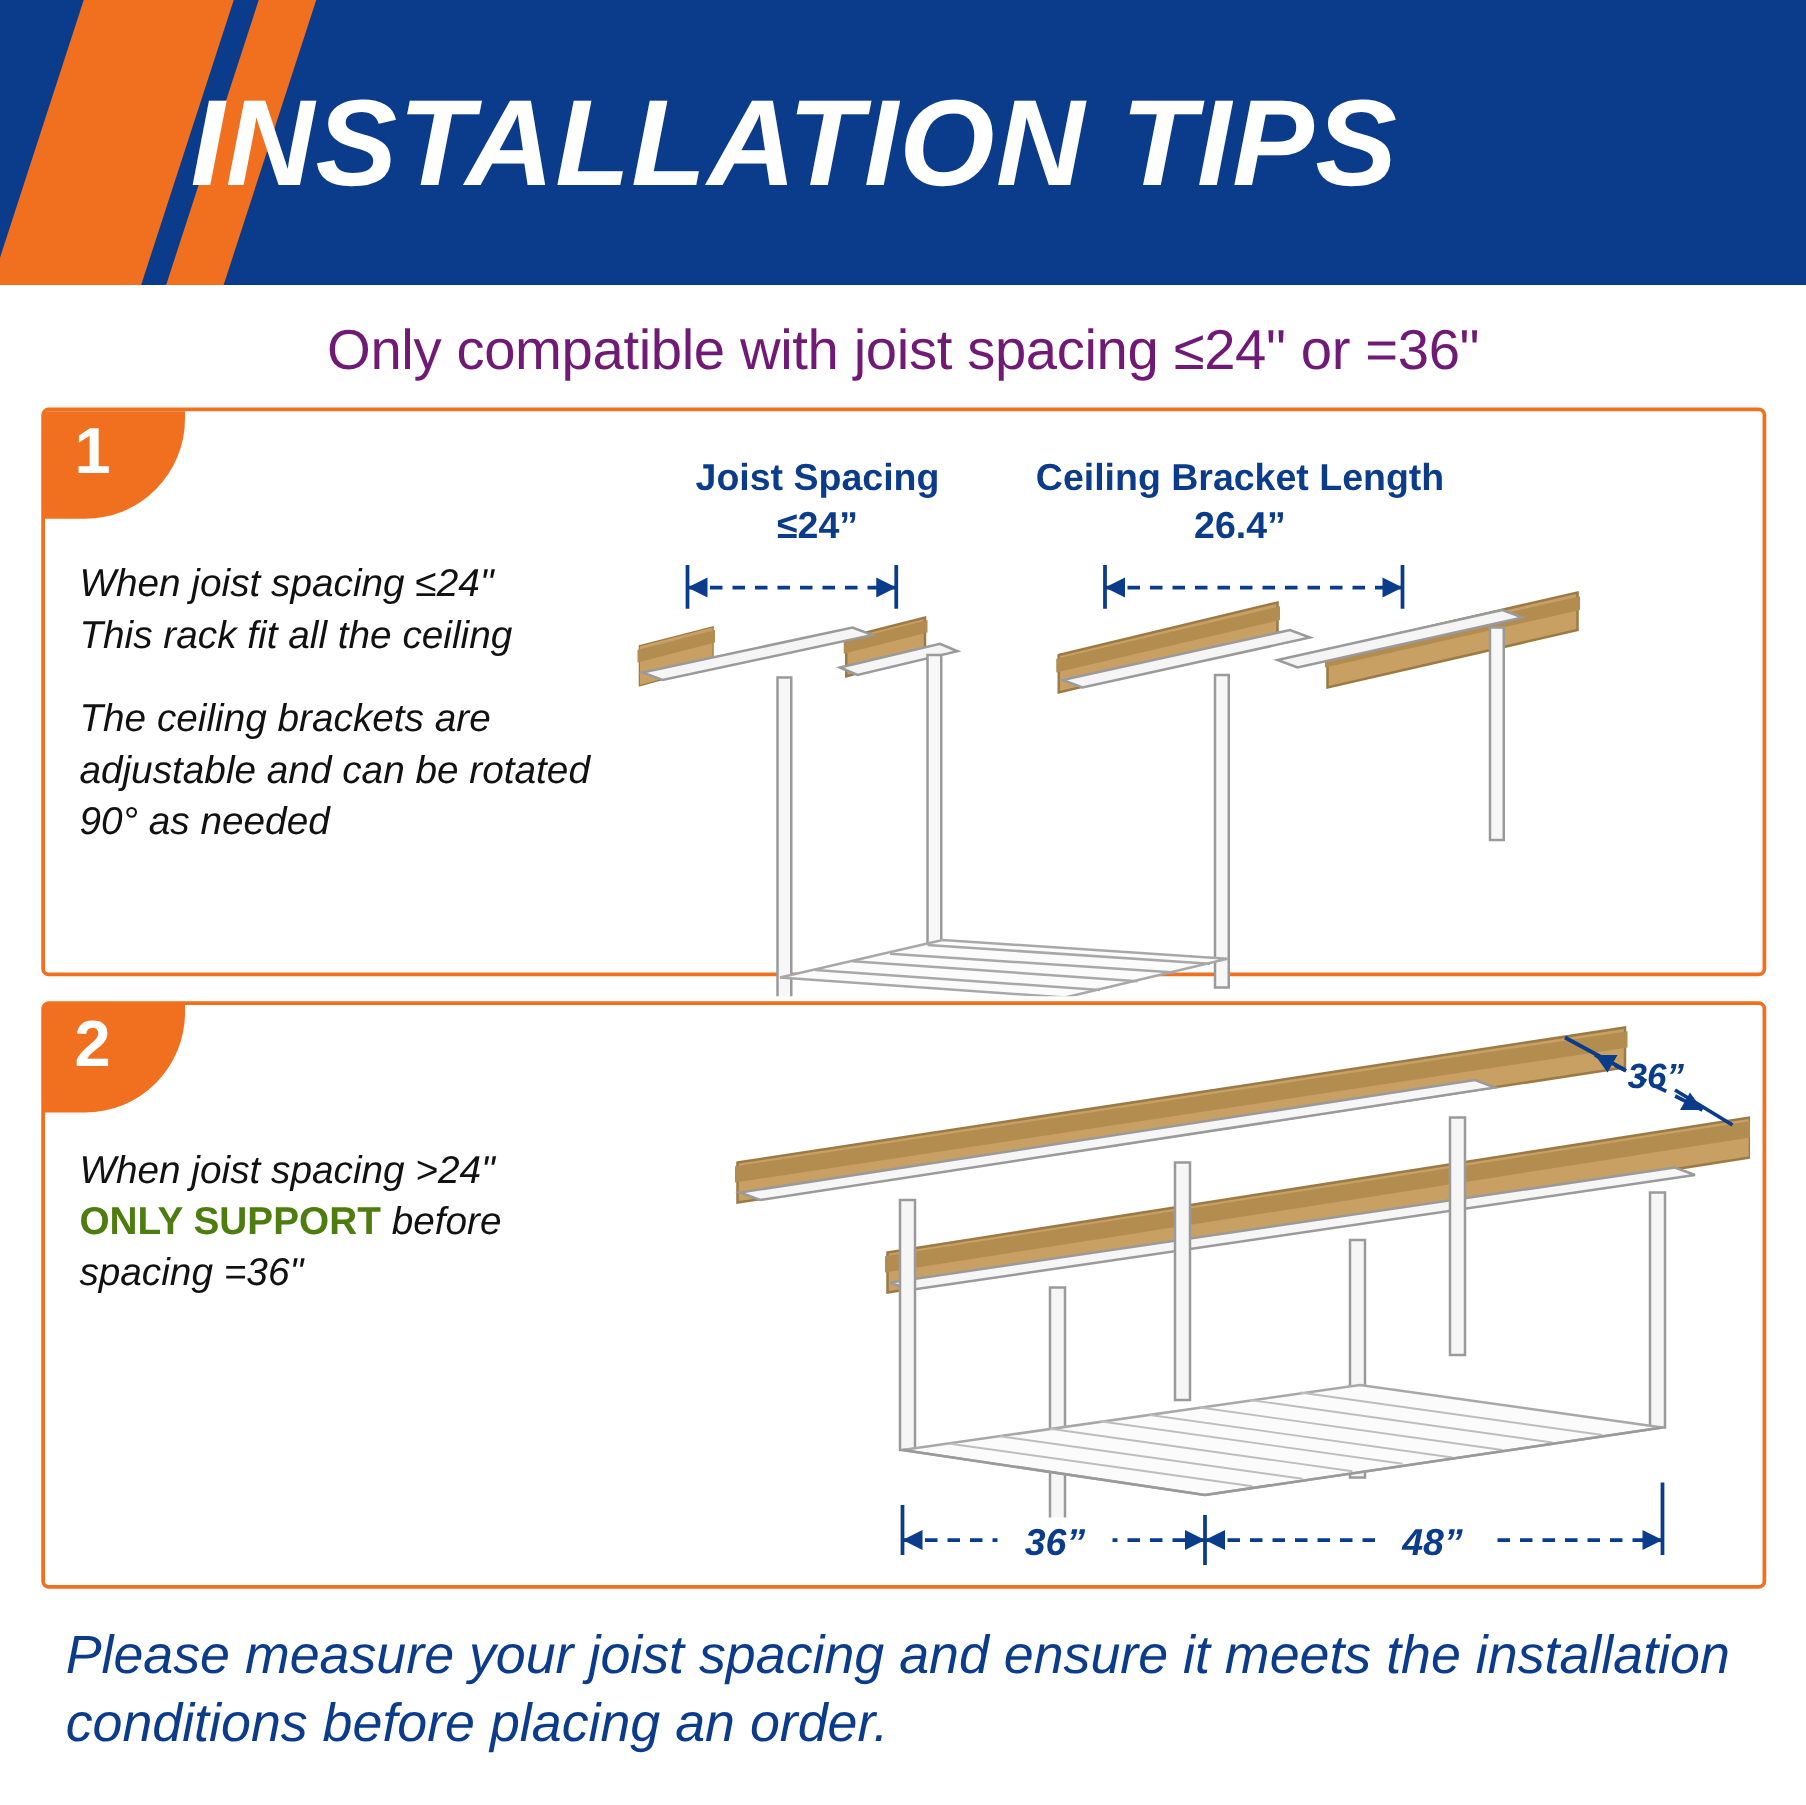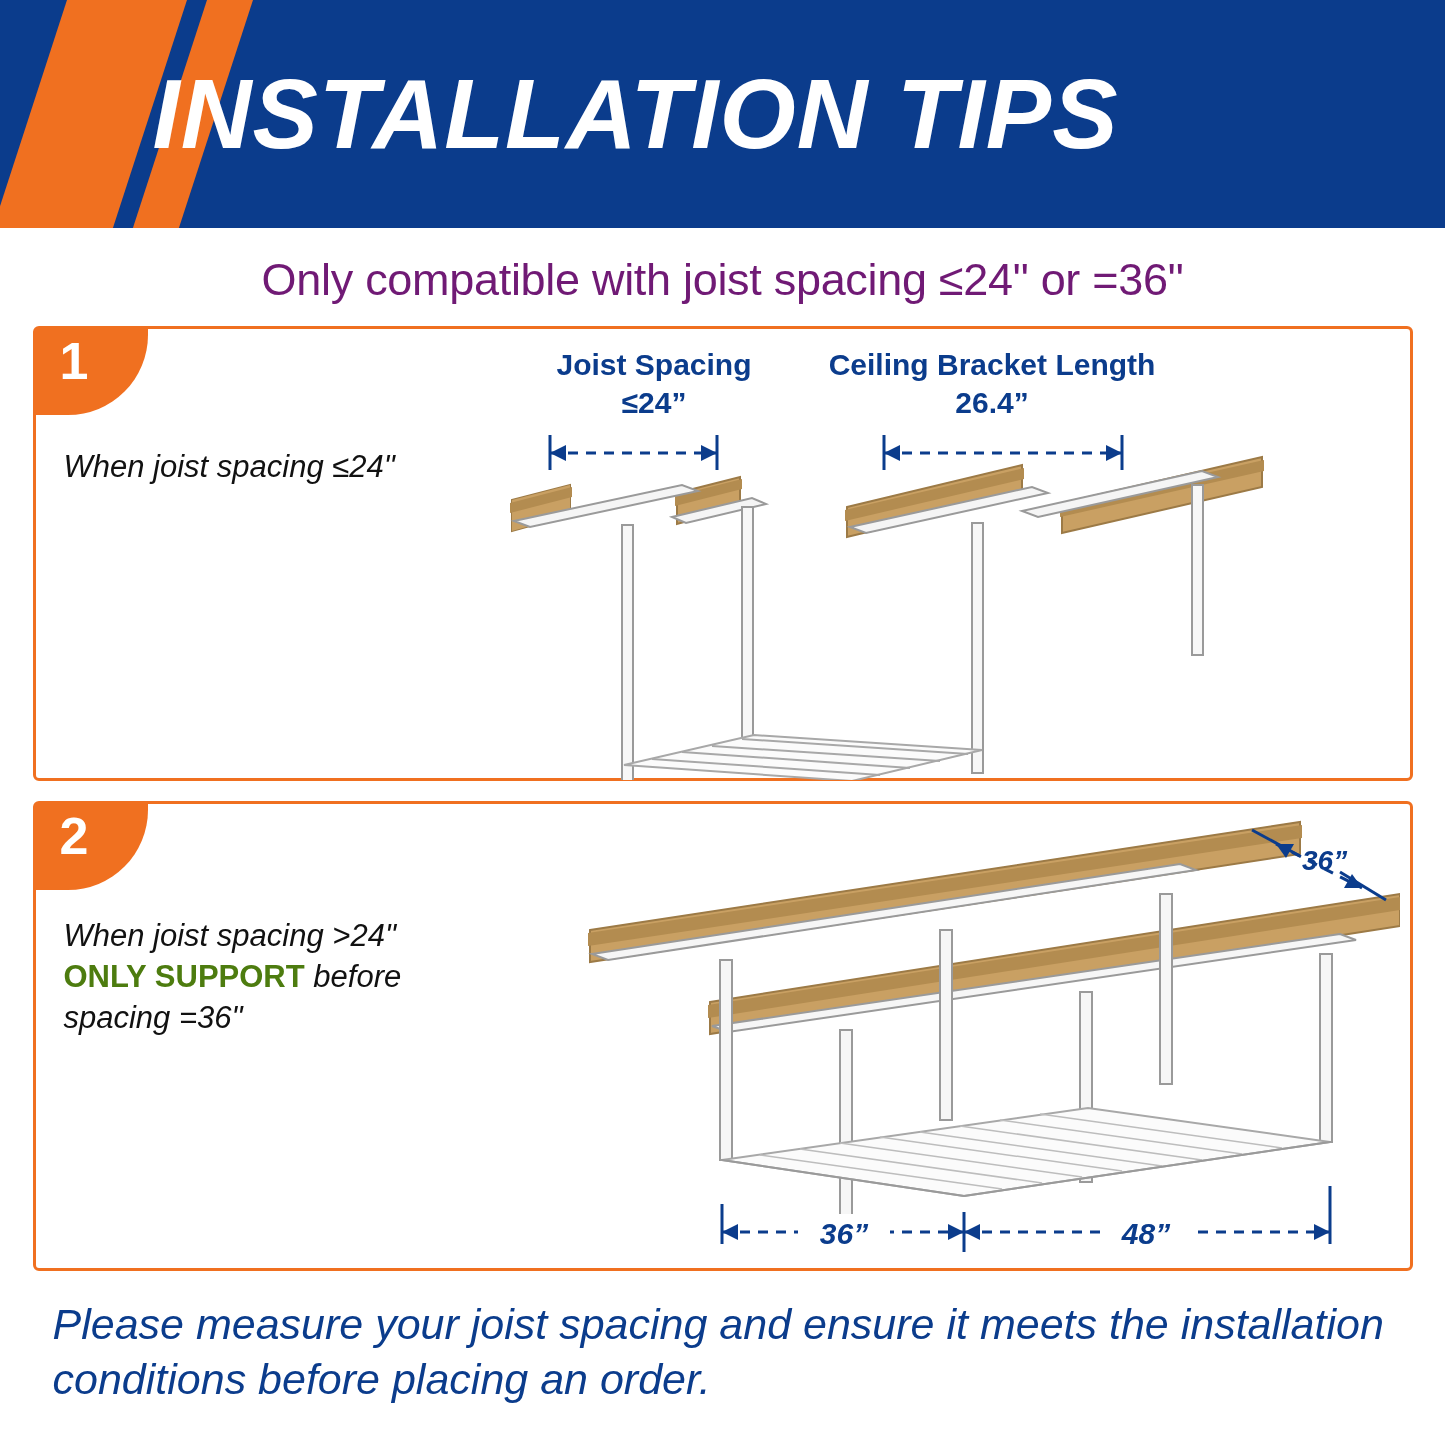--- a/index.html
+++ b/index.html
@@ -153,24 +153,26 @@
 </div>
 
 <div class="subtitle">Only compatible with joist spacing ≤24" or =36"</div>
 
 <div class="panel panel-1">
   <div class="badge">1</div>
 
   <div class="panel-text">
     <p>
       <span>When joist spacing  ≤24"</span><br>
+      <span>This rack fit all the ceiling</span>
     </p>
+    <p>The ceiling brackets are adjustable and can be rotated 90° as needed</p>
   </div>
 
-  <div class="figure" style="right:8px; top:6px;">
+  <div class="figure" style="right:8px; top:23px;">
     <svg width="900" height="445" viewBox="0 0 900 445" xmlns="http://www.w3.org/2000/svg">
 
       <text x="152" y="40" class="fig-head" text-anchor="middle" fill="#0b3c8c" font-size="30" font-family="Liberation Sans, sans-serif" font-weight="600">Joist Spacing</text>
       <text x="152" y="78" fill="#0b3c8c" font-size="30" font-family="Liberation Sans, sans-serif" font-weight="600" text-anchor="middle">≤24”</text>
 
       <text x="490" y="40" fill="#0b3c8c" font-size="30" font-family="Liberation Sans, sans-serif" font-weight="600" text-anchor="middle">Ceiling Bracket Length</text>
       <text x="490" y="78" fill="#0b3c8c" font-size="30" font-family="Liberation Sans, sans-serif" font-weight="600" text-anchor="middle">26.4”</text>
 
       <g stroke="#0b3c8c" stroke-width="3" fill="none">
         <line x1="48" y1="100" x2="48" y2="135"></line>

